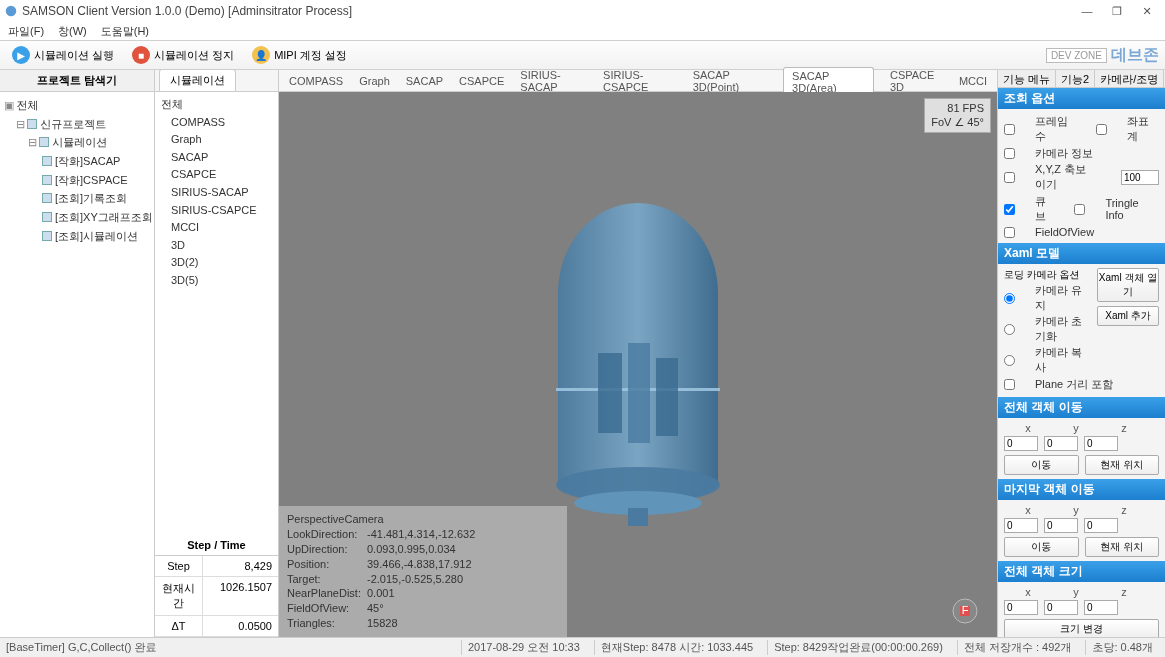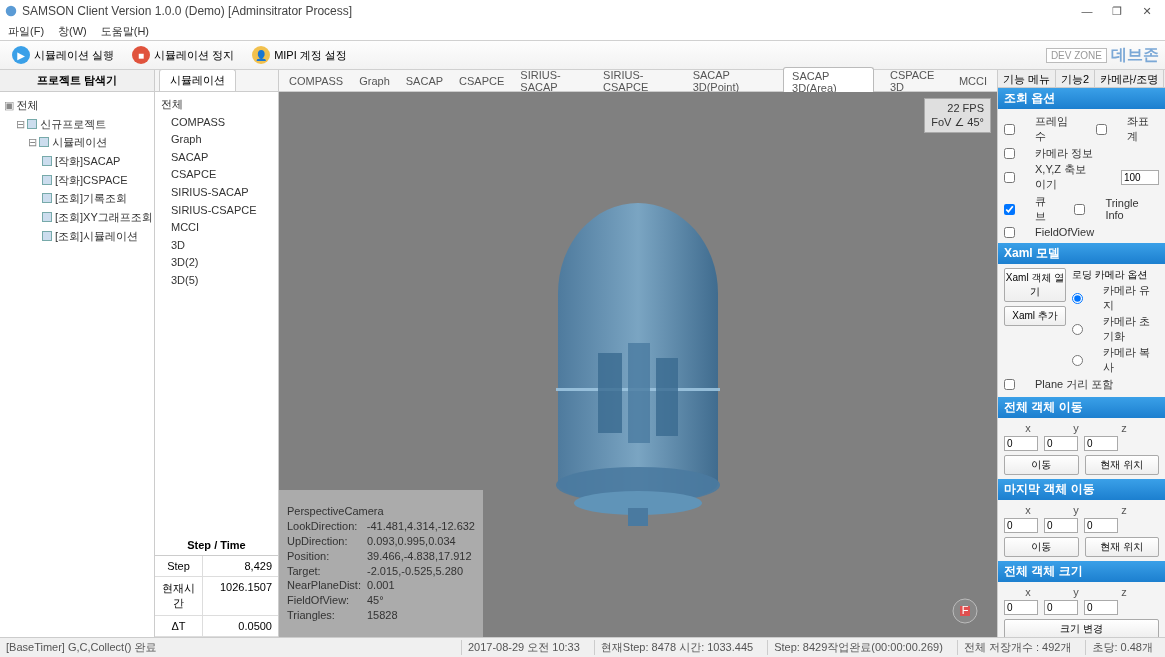--- a/index.html
+++ b/index.html
@@ -55,21 +55,21 @@
 .viewport { flex:1; position:relative; background:#808080; overflow:hidden; }
 .fpsbox { position:absolute; top:6px; right:6px; background:rgba(240,240,240,0.85); border:1px solid #aaa; padding:2px 6px; text-align:right; font-size:10px; color:#333; line-height:1.3; }
 .gizmo { position:absolute; bottom:12px; right:18px; width:28px;height:28px;}
 .gizmo svg { width:28px;height:28px; }
 
 
 .object { position:absolute; left:50%; top:48%; transform:translate(-50%,-50%); }
 .object svg { width:220px; height:400px; }
 
 
-.caminfo { position:absolute; left:0; bottom:0; width:204px; padding:14px 8px; background:rgba(200,200,200,0.6); color:#333; font-size:10px; line-height:1.35; }
+.caminfo { position:absolute; left:0; bottom:0; width:288px; padding:6px 8px; background:rgba(200,200,200,0.6); color:#333; font-size:10px; line-height:1.35; }
 .caminfo .row { display:flex; }
 .caminfo .k { width:80px; }
 
 
 .rightpane { width:168px; border-left:1px solid #ccc; background:#f4f4f4; display:flex; flex-direction:column; }
 .rtabs { height:18px; display:flex; background:#eee; border-bottom:1px solid #ccc; font-size:10px; }
 .rtabs span { padding:2px 5px; border-right:1px solid #ccc; white-space:nowrap; }
 .rsection-hdr { background:linear-gradient(#3aa0e8,#1c7fcf); color:#fff; font-size:12px; padding:2px 6px; font-weight:bold; }
 .rbody { padding:4px 6px; background:#f4f4f4; }
 .rbody label { display:flex; align-items:center; gap:20px; font-size:10px; color:#333; margin:1px 0; }
@@ -200,21 +200,21 @@
           <span>CSAPCE</span>
           <span>SIRIUS-SACAP</span>
           <span>SIRIUS-CSAPCE</span>
           <span>SACAP 3D(Point)</span>
           <span class="active">SACAP 3D(Area)</span>
           <span>CSPACE 3D</span>
           <span>MCCI</span>
         </div>
         <div class="viewport">
           <div class="fpsbox">
-            <div>22 FPS</div>
+            <div>81 FPS</div>
             <div>FoV ∠ 45°</div>
           </div>
           <div class="object">
             <svg viewBox="0 0 220 400">
               <defs>
                 <linearGradient id="g1" x1="0" y1="0" x2="1" y2="0">
                   <stop offset="0" stop-color="#4a7aa0"></stop>
                   <stop offset="0.5" stop-color="#7aa8c8"></stop>
                   <stop offset="1" stop-color="#3a6a90"></stop>
                 </linearGradient>
@@ -316,39 +316,39 @@
           </div>
           <label>
               <input type="checkbox" style="">
               <span>FieldOfView</span>
             </label>
         </div>
 
         <div class="rsection-hdr">Xaml 모델</div>
         <div class="rbody">
           <div style="display:flex;gap:6px;">
-            <div style="display:flex;flex-direction:column;gap:4px;width:62px;">
-              <span class="btn">Xaml 객체 열기</span>
-              <span class="btn">Xaml 추가</span>
-            </div>
             <div style="flex:1;">
               <div style="font-size:10px;">로딩 카메라 옵션</div>
               <label>
                   <input type="radio" name="camopt" checked="" style="">
                   <span>카메라 유지</span>
                 </label>
               <label>
                   <input type="radio" name="camopt" style="">
                   <span>카메라 초기화</span>
                 </label>
               <label>
                   <input type="radio" name="camopt" style="">
                   <span>카메라 복사</span>
                 </label>
             </div>
+            <div style="display:flex;flex-direction:column;gap:4px;width:62px;">
+              <span class="btn">Xaml 객체 열기</span>
+              <span class="btn">Xaml 추가</span>
+            </div>
           </div>
           <label>
               <input type="checkbox" style="">
               <span>Plane 거리 포함</span>
             </label>
         </div>
 
         <div class="rsection-hdr">전체 객체 이동</div>
         <div class="rbody">
           <div class="xyzhdr">

